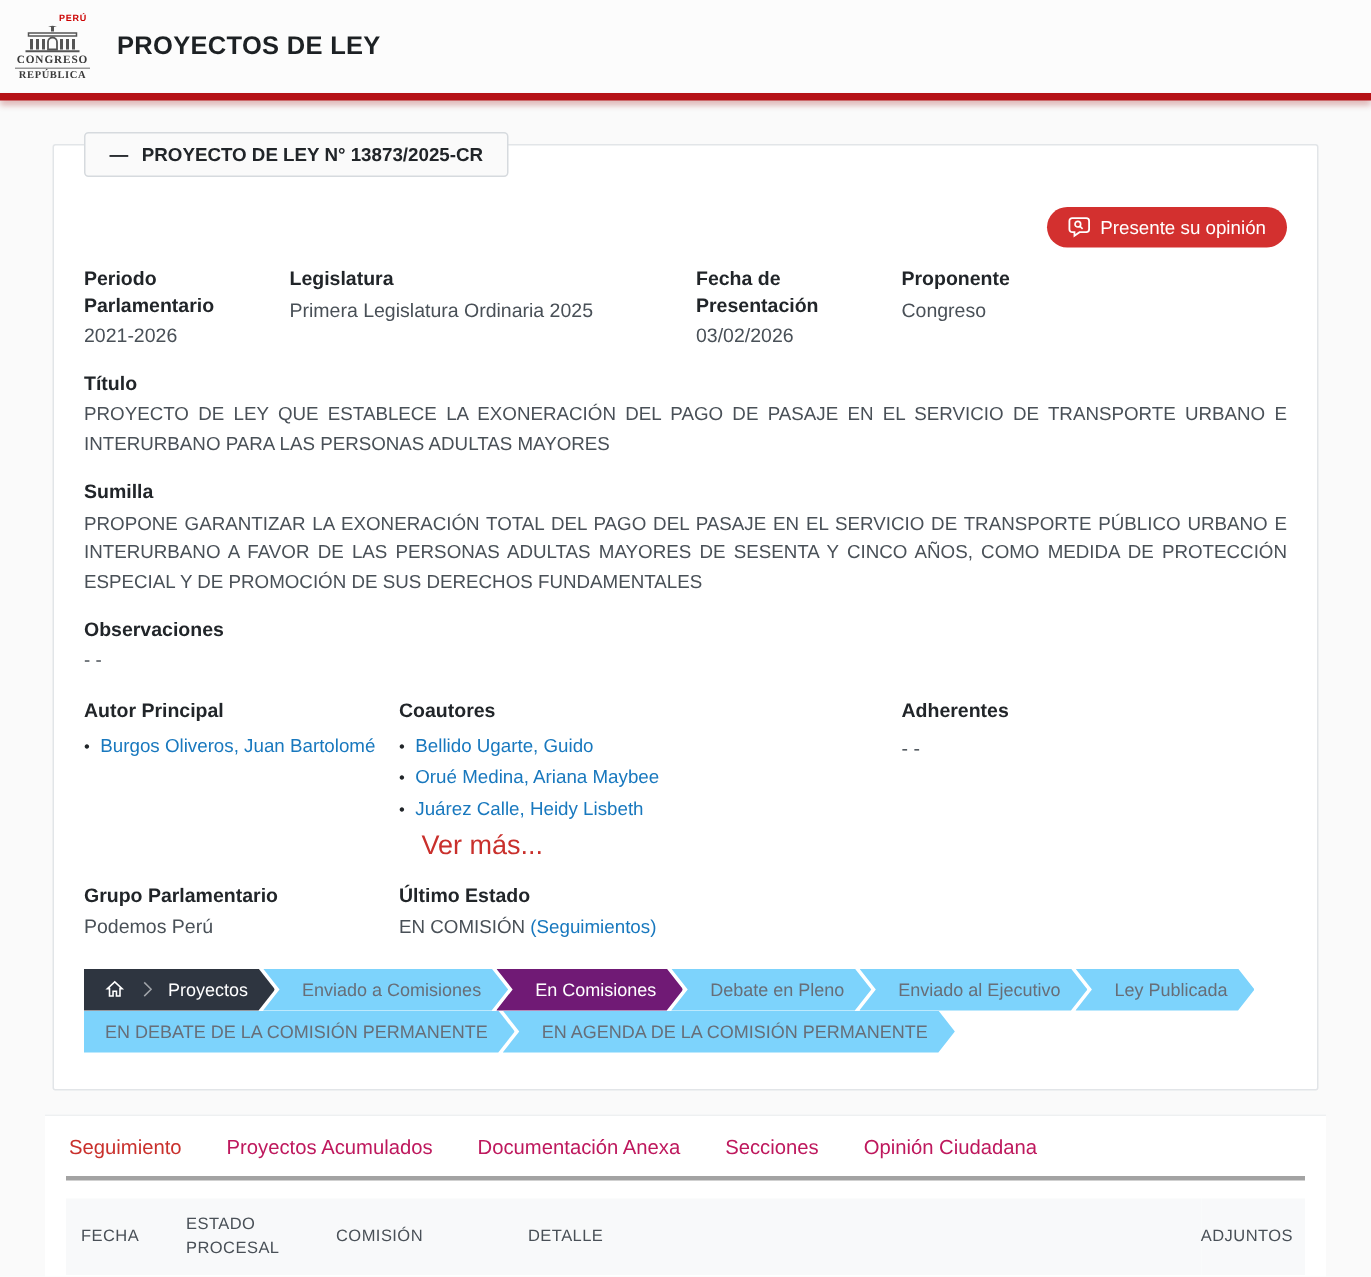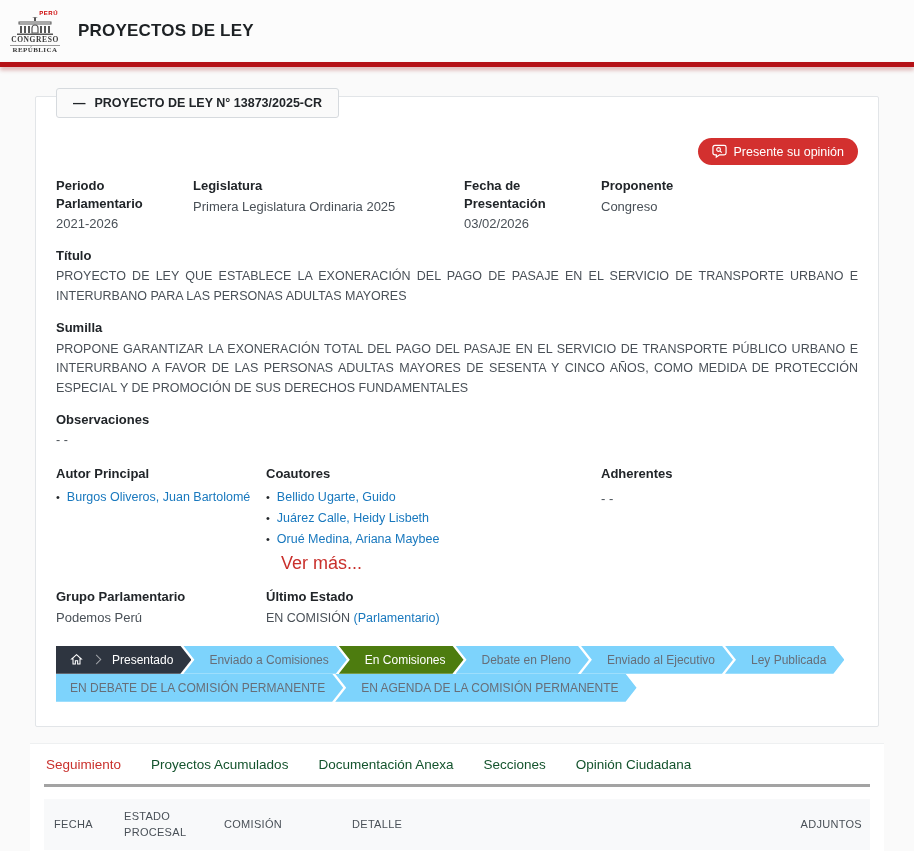--- a/index.html
+++ b/index.html
@@ -51,29 +51,29 @@
   .stepper { margin-top:18px; }
   .srow { display:flex; height:28px; }
   .srow + .srow { margin-top:0; }
   .step { display:flex; align-items:center; font-size:12px; padding:0 18px 0 26px; height:28px;
     clip-path:polygon(0 0, calc(100% - 11px) 0, 100% 50%, calc(100% - 11px) 100%, 0 100%, 11px 50%);
     margin-left:-8px; white-space:nowrap; cursor:pointer; }
   .step.first { clip-path:polygon(0 0, calc(100% - 11px) 0, 100% 50%, calc(100% - 11px) 100%, 0 100%);
     margin-left:0; padding-left:14px; }
   .step.dark { background:#2e3540; color:#fff; }
   .step.gray { background:#7dd3fc; color:#676e78; }
-  .step.red  { background:#4d7c0f; color:#fff; }
+  .step.red  { background:#701a75; color:#fff; }
   .chev { width:7px; height:7px; border-top:1px solid rgba(255,255,255,.55); border-right:1px solid rgba(255,255,255,.55);
     transform:rotate(45deg); margin:0 12px 0 10px; flex:none; }
 
   
   .panel { width:854px; margin:16px auto 0 30px; background:#fff; border-top:1px solid #eef0f1;
     padding:0 14px; min-height:190px; }
   .tabs { display:flex; gap:30px; padding:13px 2px 12px 2px; border-bottom:3px solid #a3a3a3; }
-  .tab { font-size:13.5px; color:#14532d; cursor:pointer; }
+  .tab { font-size:13.5px; color:#be185d; cursor:pointer; }
   .tab.active { color:#c9302c; }
 
   table.seg { width:100%; border-collapse:collapse; margin-top:12px; }
   table.seg thead td { background:#f8f9fa; font-size:11px; color:#495057; letter-spacing:.3px;
     padding:9px 8px 9px 0; line-height:1.5; }
   table.seg thead td:first-child { padding-left:10px; }
   td.num { width:80px; } td.est { width:100px; } td.com { width:128px; } td.adj { width:66px; text-align:right; }
   table.seg tbody td { border-top:1px solid #e9ecef; padding:14px 8px 14px 0; vertical-align:middle;
     font-size:11.5px; color:#495057; line-height:1.6; }
   table.seg tbody td:first-child { padding-left:10px; font-size:12px; }
@@ -162,53 +162,53 @@
     <div class="a-c1">
       <div class="fieldlabel">Autor Principal</div>
       <ul class="people">
         <li><span class="b">•</span><a class="plink" href="#">Burgos Oliveros, Juan Bartolomé</a></li>
       </ul>
     </div>
     <div class="a-c2">
       <div class="fieldlabel">Coautores</div>
       <ul class="people">
         <li><span class="b">•</span><a class="plink" href="#">Bellido Ugarte, Guido</a></li>
+        <li><span class="b">•</span><a class="plink" href="#">Orué Medina, Ariana Maybee</a></li>
         <li><span class="b">•</span><a class="plink" href="#">Juárez Calle, Heidy Lisbeth</a></li>
-        <li><span class="b">•</span><a class="plink" href="#">Orué Medina, Ariana Maybee</a></li>
       </ul>
       <span class="vermas">Ver más...</span>
     </div>
     <div class="a-c3">
       <div class="fieldlabel">Adherentes</div>
       <div class="fieldvalue" style="margin-top:8px">- -</div>
     </div>
   </div>
 
   <div class="grid3">
     <div class="a-c1">
       <div class="fieldlabel">Grupo Parlamentario</div>
       <div class="fieldvalue">Podemos Perú</div>
     </div>
     <div class="a-c3">
       <div class="fieldlabel">Último Estado</div>
       <div class="estado-line">
         <span>EN COMISIÓN</span>
-        <a class="plink" href="#">(Parlamentario)</a>
+        <a class="plink" href="#">(Seguimientos)</a>
       </div>
     </div>
   </div>
 
   <div class="stepper">
     <div class="srow">
       <div class="step dark first">
         <svg width="13" height="13" viewBox="0 0 16 16">
           <path d="M8 2 L14 7.5 H12.3 V13.5 H9.4 V9.6 H6.6 V13.5 H3.7 V7.5 H2 Z" fill="none" stroke="#fff" stroke-width="1.3"></path>
         </svg>
         <span class="chev"></span>
-        <span>Presentado</span>
+        <span>Proyectos</span>
       </div>
       <div class="step gray">
           <span>Enviado a Comisiones</span>
         </div>
       <div class="step red">
           <span>En Comisiones</span>
         </div>
       <div class="step gray">
           <span>Debate en Pleno</span>
         </div>

